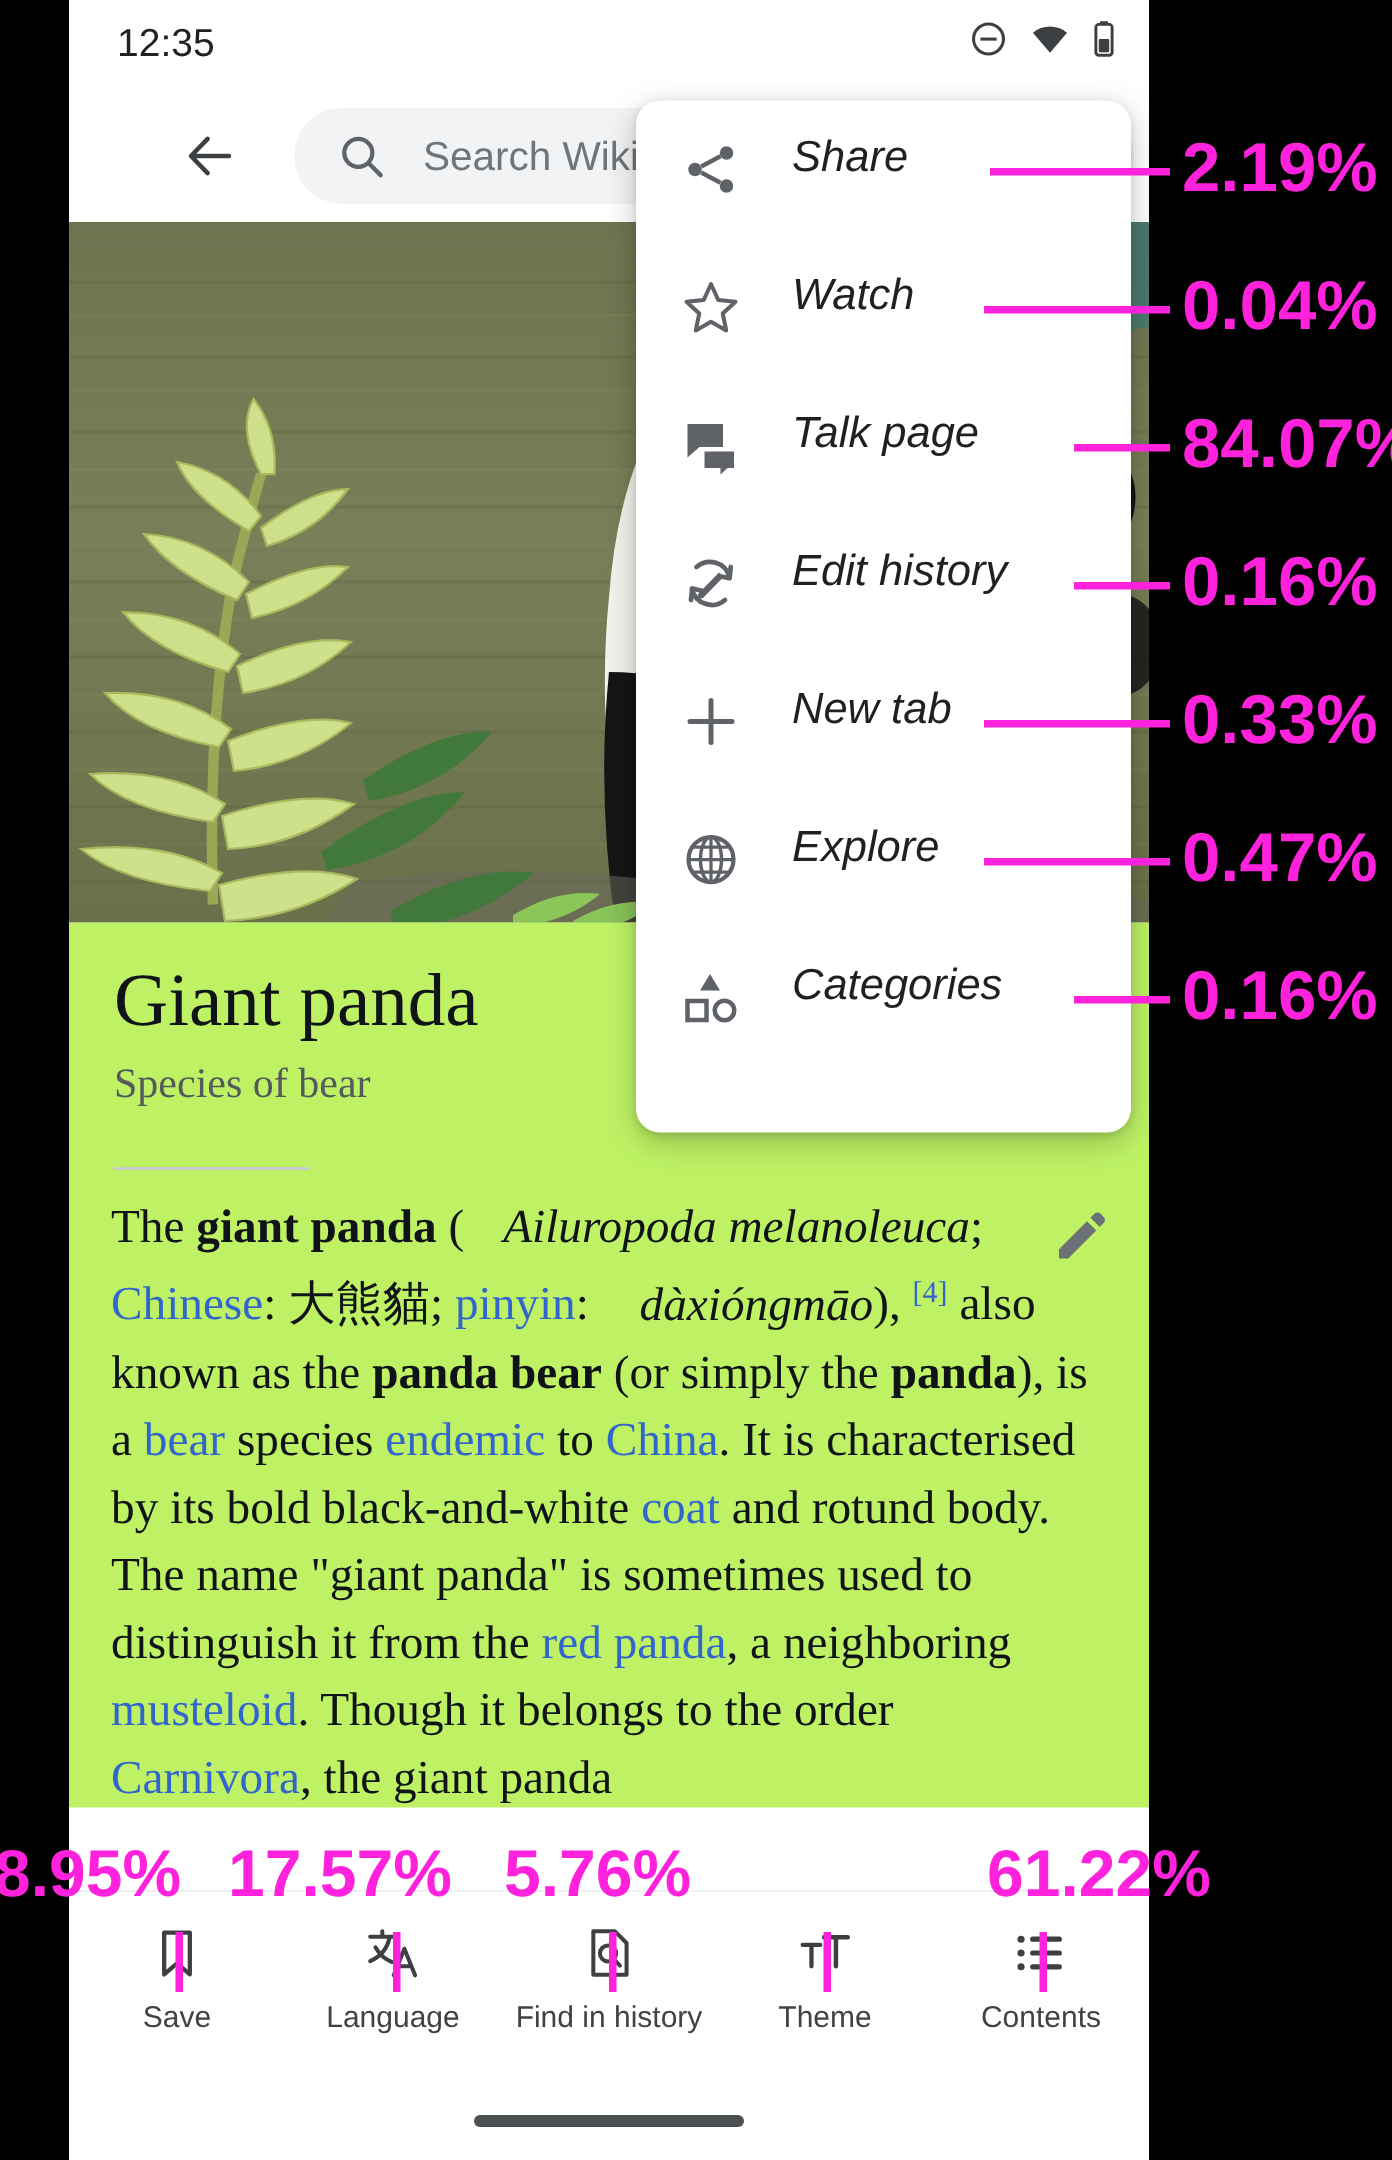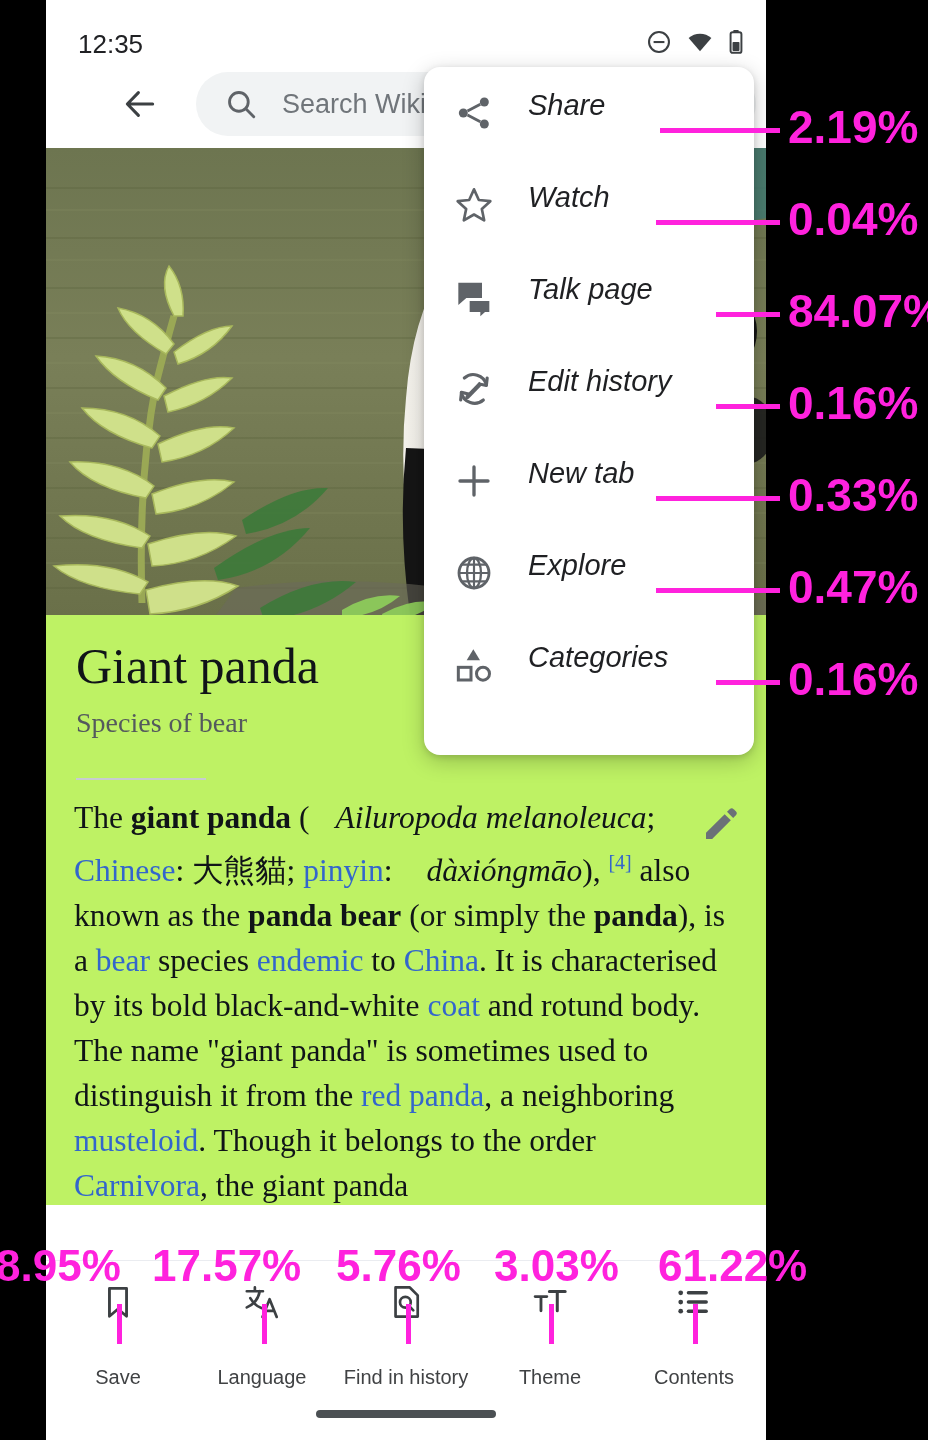--- a/index.html
+++ b/index.html
@@ -27,21 +27,21 @@
     top: 0px;
     width: 720px;
     height: 1440px;
     background: #ffffff;
     overflow: hidden;
   }
 
   
   #statusbar {
     position: absolute;
-    left: 0; top: 16px;
+    left: 0; top: 0;
     width: 720px; height: 60px;
     background: #ffffff;
     padding-left: 28px;
   }
   #status-time {
     position: absolute;
     left: 32px; top: 13px;
     font-size: 26px;
     color: #202124;
     font-family: "Liberation Sans", sans-serif;
@@ -167,21 +167,20 @@
     display: flex;
     justify-content: space-around;
     align-items: flex-start;
   }
   .bottom-item {
     width: 132px;
     display: flex;
     flex-direction: column;
     align-items: center;
     cursor: pointer;
-    gap: 32px;
   }
   .bottom-item .bi-icon { height: 46px; display:flex; align-items:center; justify-content:center; }
   .bottom-item .bi-label {
     margin-top: 9px;
     font-size: 20px;
     color: #404244;
     font-family: "Liberation Sans", sans-serif;
     white-space: nowrap;
   }
   #gesture-bar {
@@ -222,21 +221,21 @@
     margin-left: 30px;
     font-size: 29px;
     color: #1f2023;
     font-family: "Liberation Sans", sans-serif;
     white-space: nowrap;
   }
 
   
   #annotations {
     position: absolute;
-    left: 0; top: 16px;
+    left: 0; top: 0;
     width: 928px; height: 1196px;
     z-index: 90;
     pointer-events: none;
     border-radius: 13px;
   }
   .anno-label {
     position: absolute;
     font-family: "Liberation Sans", sans-serif;
     font-weight: bold;
     color: #ff22dd;
@@ -545,21 +544,20 @@
     <div class="anno-label right" style="left:788px; top:180px;">0.04%</div>
     <div class="anno-label right" style="left:788px; top:272px;">84.07%</div>
     <div class="anno-label right" style="left:788px; top:364px;">0.16%</div>
     <div class="anno-label right" style="left:788px; top:456px;">0.33%</div>
     <div class="anno-label right" style="left:788px; top:548px;">0.47%</div>
     <div class="anno-label right" style="left:788px; top:640px;">0.16%</div>
 
     <div class="anno-label bottom" style="left:-4px;  top:1228px;">8.95%</div>
     <div class="anno-label bottom" style="left:152px; top:1228px;">17.57%</div>
     <div class="anno-label bottom" style="left:336px; top:1228px;">5.76%</div>
-    <div class="anno-label bottom" style="left:494px; top:1228px;">3.03%</div>
     <div class="anno-label bottom" style="left:658px; top:1228px;">61.22%</div>
 
     <div class="anno-line-v" style="left:117px; top:1288px; height:40px;"></div>
     <div class="anno-line-v" style="left:262px; top:1288px; height:40px;"></div>
     <div class="anno-line-v" style="left:406px; top:1288px; height:40px;"></div>
     <div class="anno-line-v" style="left:549px; top:1288px; height:40px;"></div>
     <div class="anno-line-v" style="left:693px; top:1288px; height:40px;"></div>
 
   </div>
 

